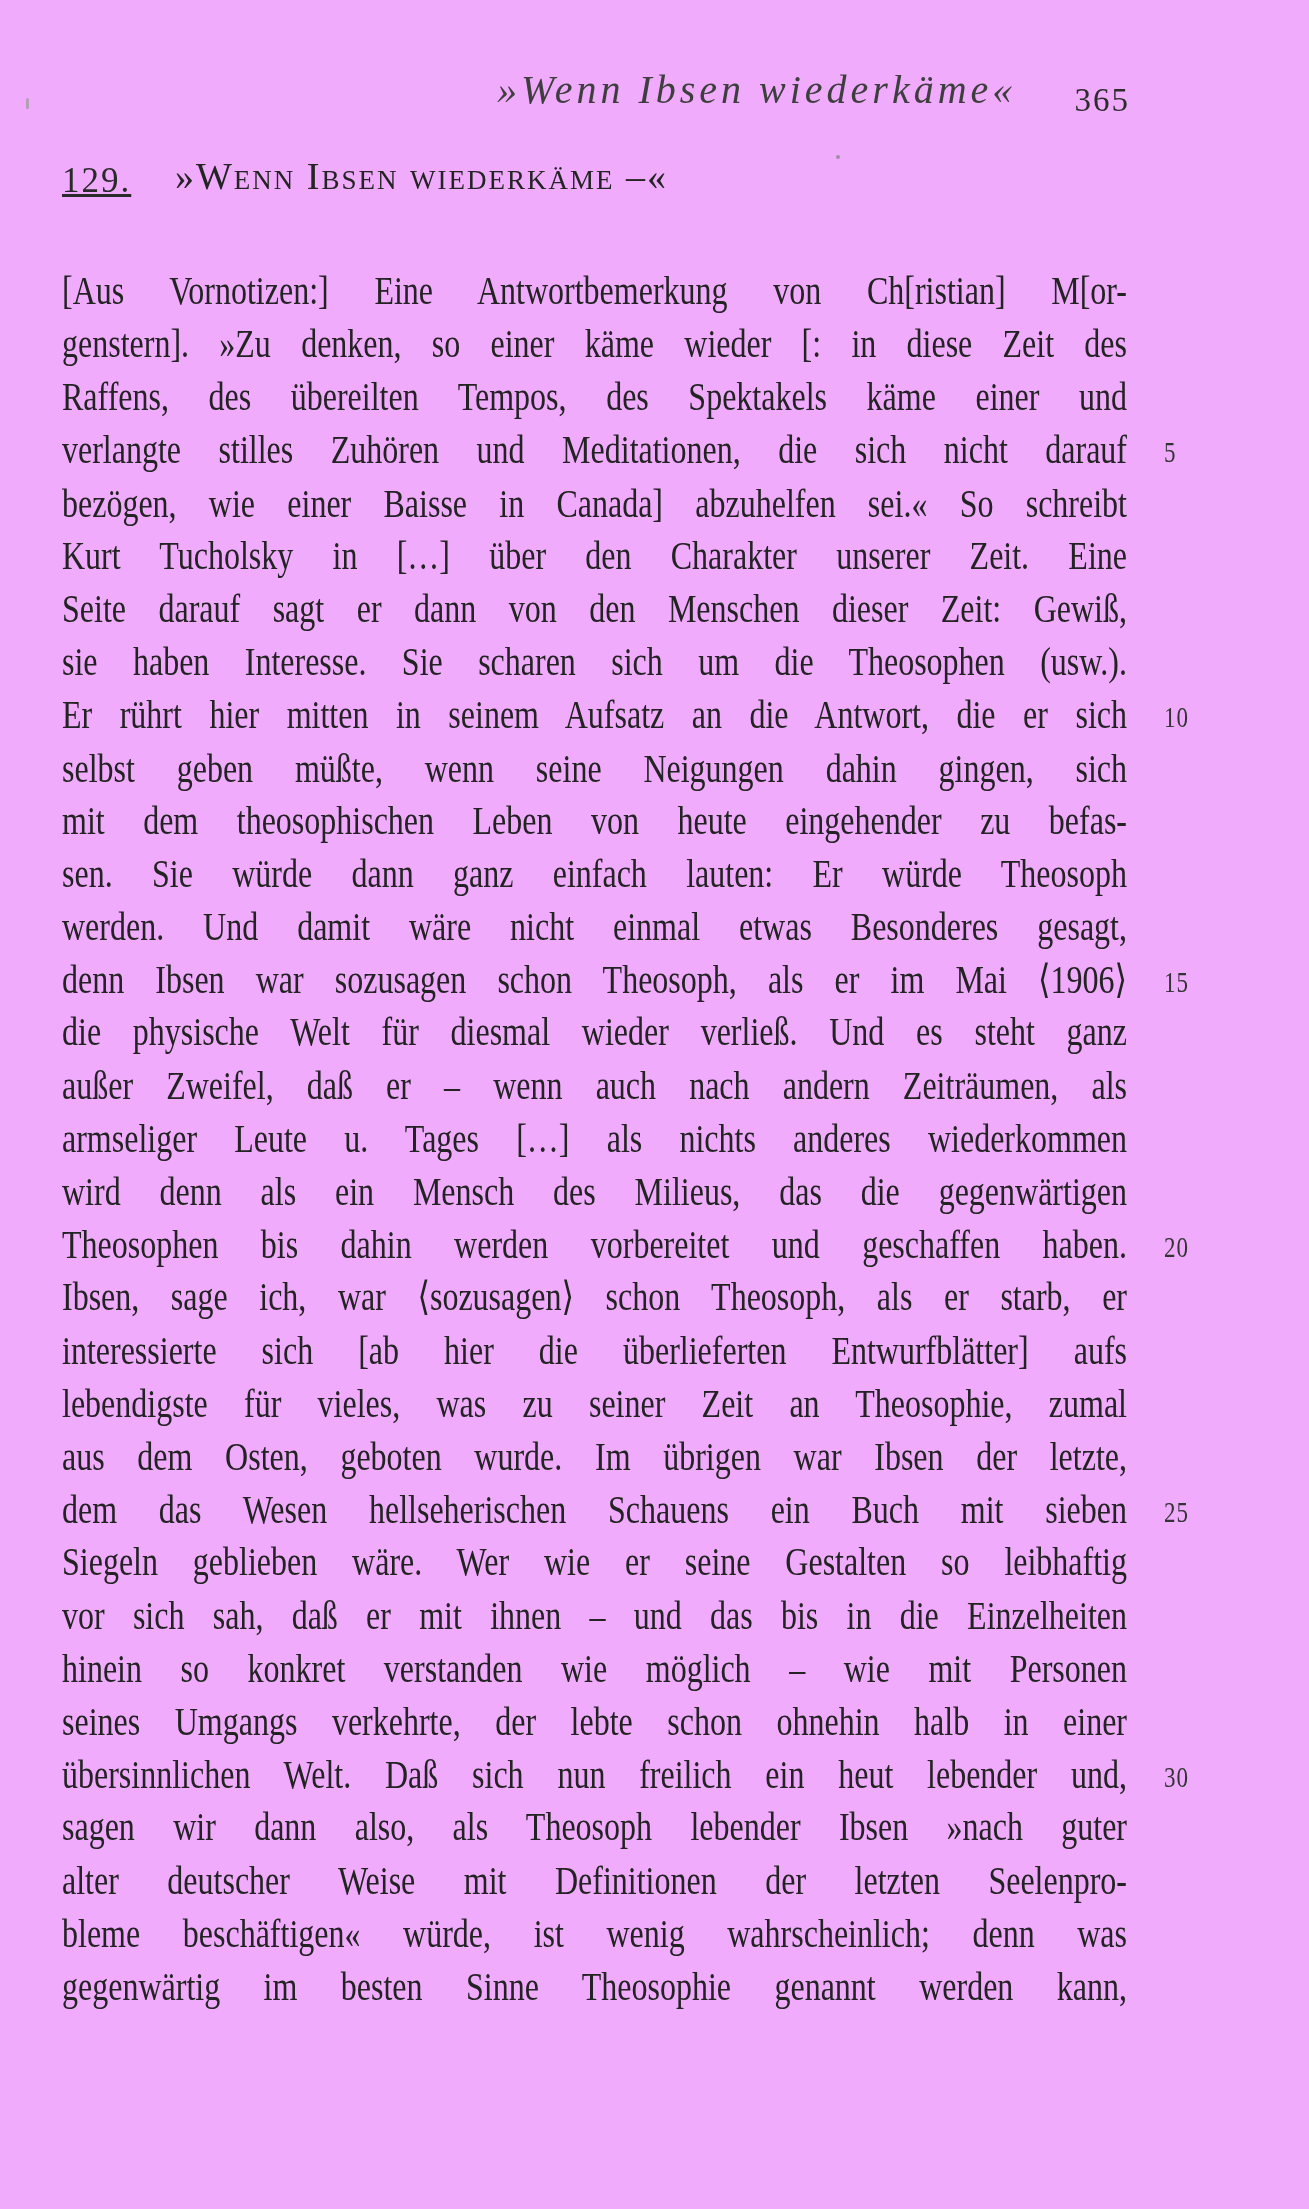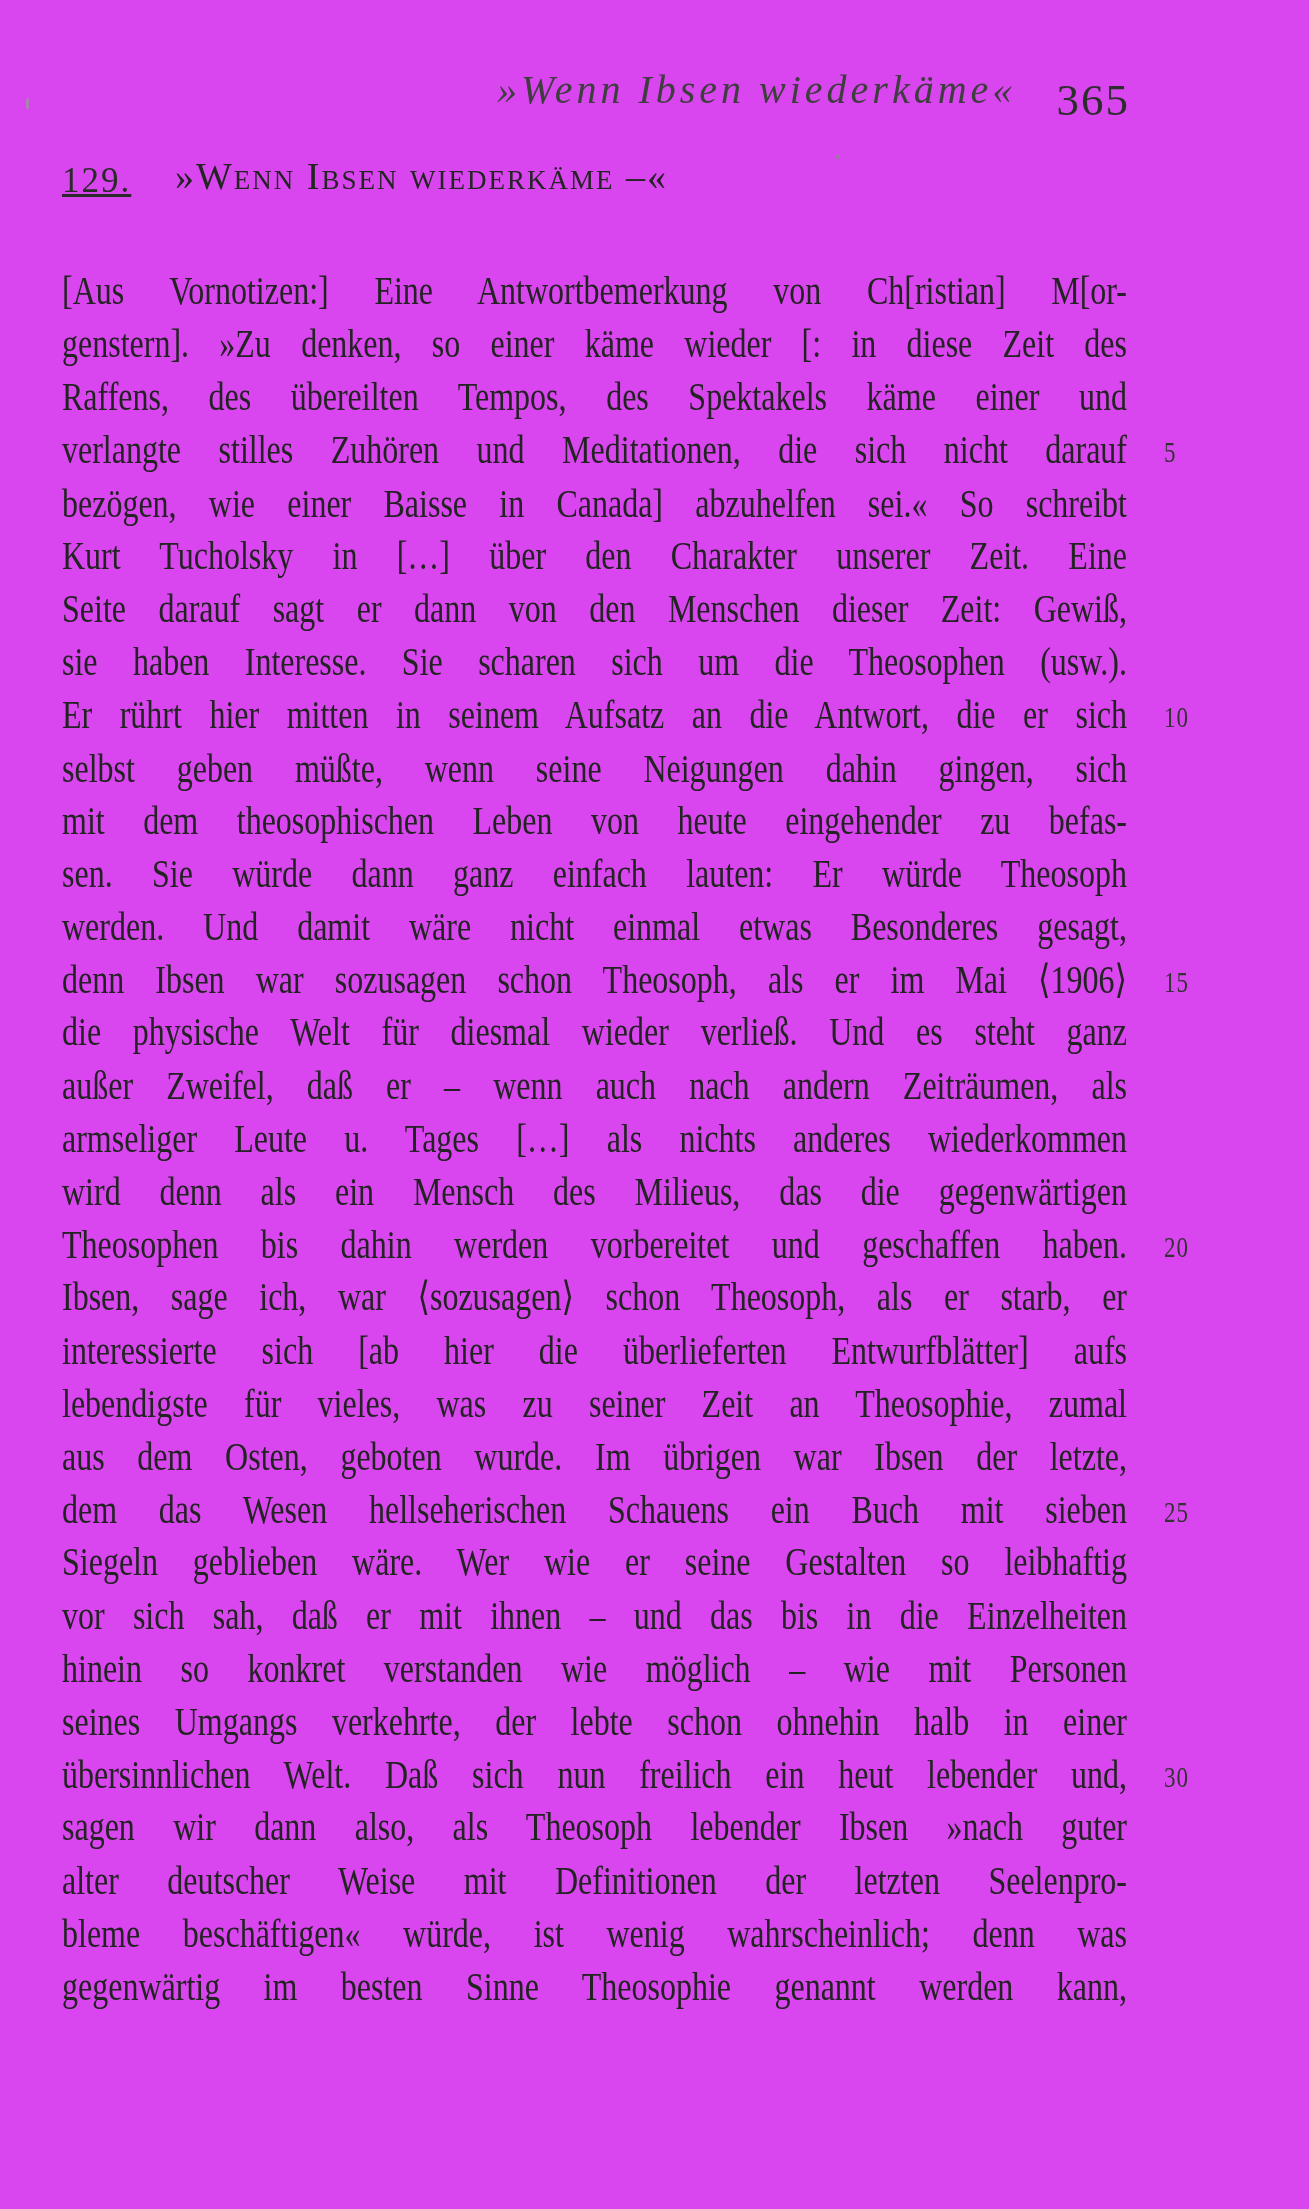--- a/index.html
+++ b/index.html
@@ -1,41 +1,41 @@
 <!DOCTYPE html>
 <html lang="de"><head>
 <meta charset="utf-8">
 <style>
   html, body { margin: 0; padding: 0; background: #e8e8e6; }
   .page {
     position: relative;
     width: 1309px;
     height: 2209px;
     margin: 0 auto;
-    background: #d946ef;
+    background: #f0abfc;
     font-family: "Liberation Serif", "DejaVu Serif", serif;
     color: #222;
     overflow: hidden;
   }
   .running-title {
     position: absolute;
     left: 497px;
     top: 68px;
     font-style: italic;
     font-size: 40px;
     letter-spacing: 4px;
     line-height: 44px;
     color: #3e3e3e;
     white-space: nowrap;
   }
   .page-number {
     position: absolute;
     right: 179px;
     top: 80px;
-    font-size: 45px;
+    font-size: 33px;
     line-height: 40px;
     letter-spacing: 2px;
     color: #2d2d2d;
     margin-left: 24px;
   }
   .section-number {
     position: absolute;
     left: 62px;
     top: 163px;
     font-size: 35px;

